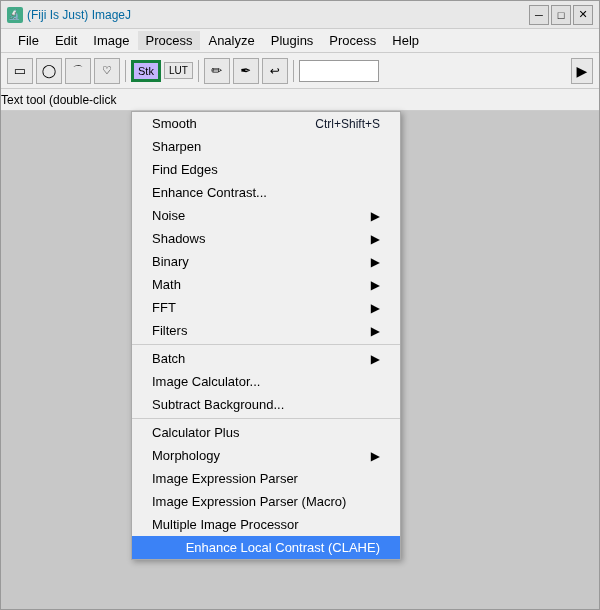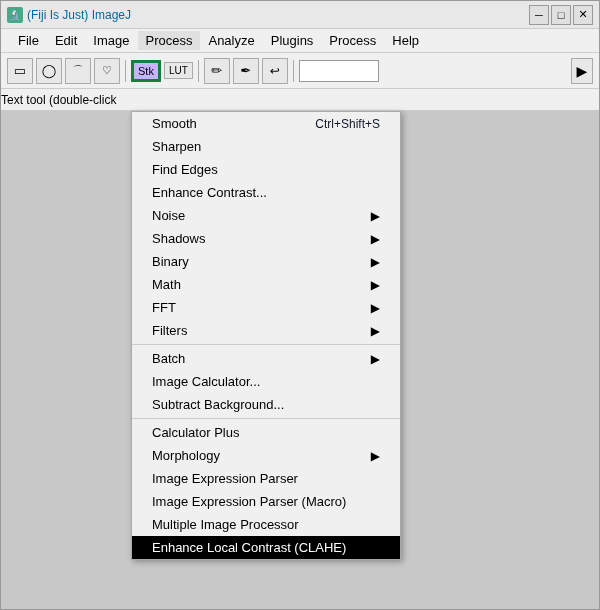--- a/index.html
+++ b/index.html
@@ -174,22 +174,23 @@
     .dropdown-item {
       display: flex;
       align-items: center;
       padding: 4px 20px 4px 20px;
       cursor: pointer;
       font-size: 13px;
       white-space: nowrap;
       position: relative;
     }
     .dropdown-item.highlighted {
-      background: #000000;
+      background: #3b82f6;
       color: white;
+      justify-content: flex-end;
     }
     .dropdown-item .shortcut {
       margin-left: auto;
       font-size: 12px;
       color: #0f172a;
     }
     .dropdown-item .arrow {
       margin-left: auto;
       font-size: 12px;
     }

